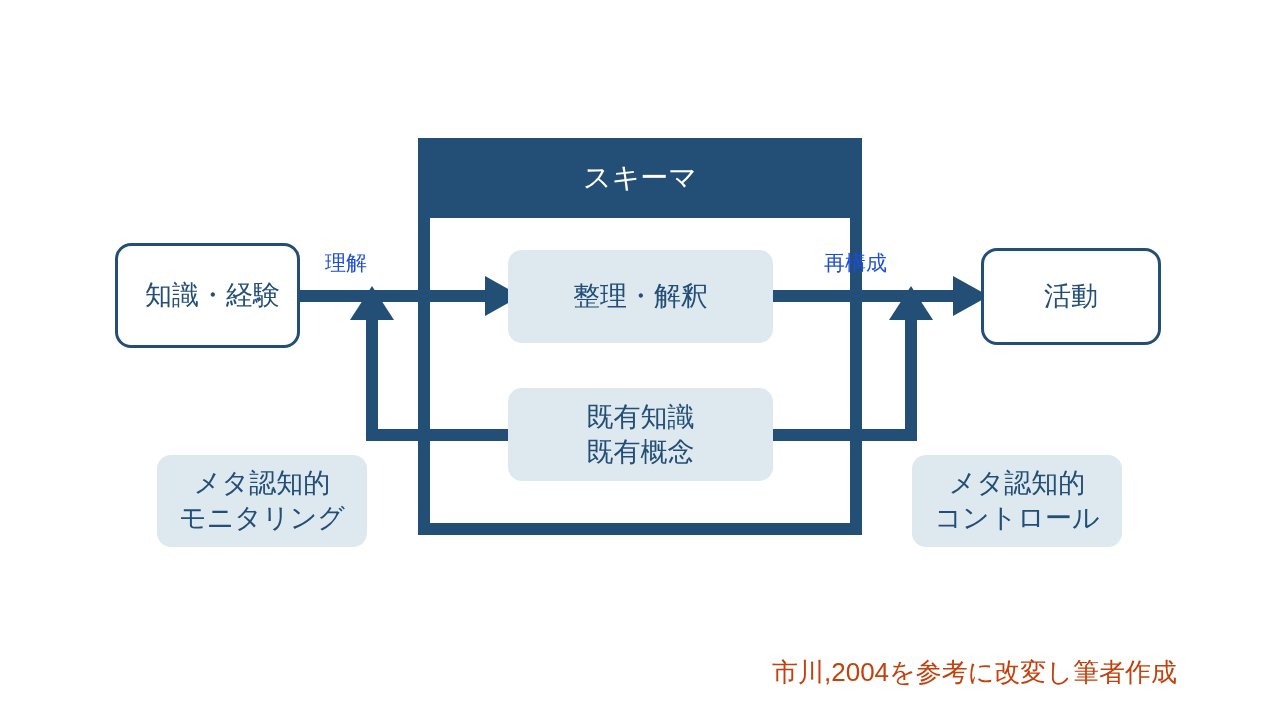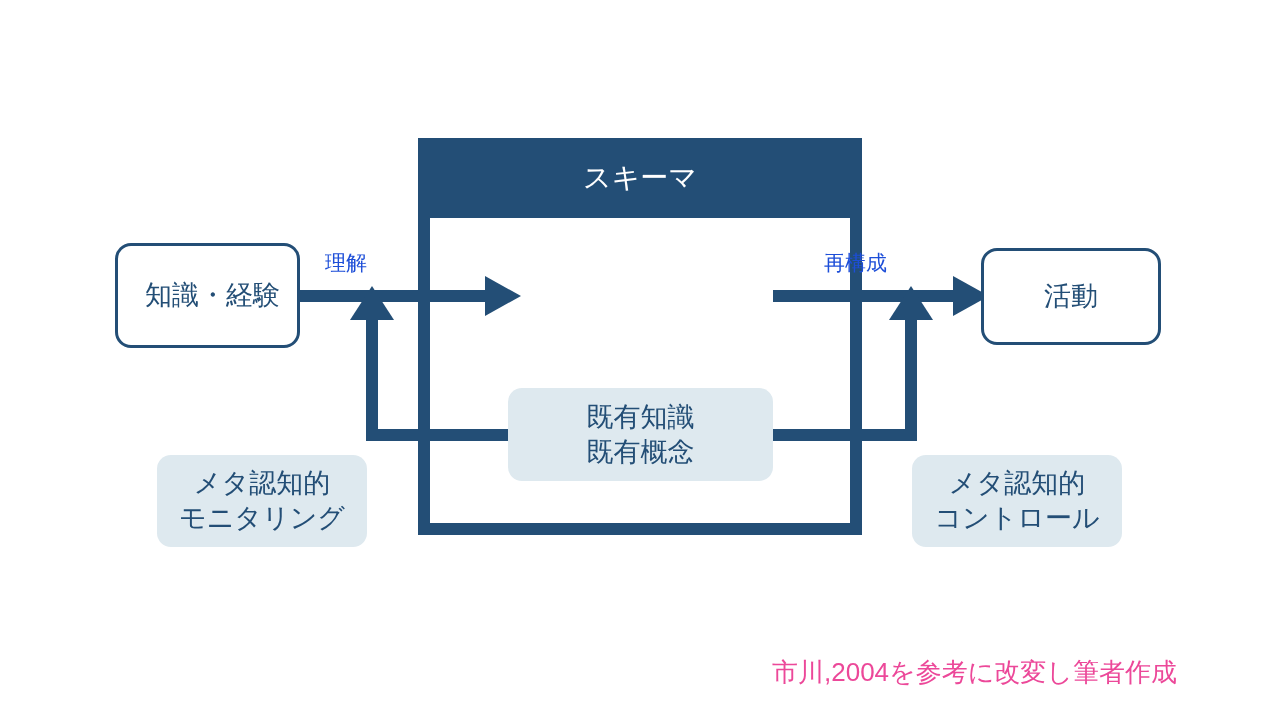--- a/index.html
+++ b/index.html
@@ -60,21 +60,21 @@
   .edge-label {
     position: absolute;
     color: #1d4ed8;
     font-size: 21px;
     z-index: 4;
     white-space: nowrap;
     text-align: right;
   }
   .caption {
     position: absolute;
-    color: #ec4899;
+    color: #c2410c;
     font-size: 26px;
     white-space: nowrap;
     z-index: 4;
   }
 </style>
 </head>
 <body>
 
 <div id="stage">
 
@@ -98,20 +98,23 @@
   </svg>
 
   <div class="schema-header" style="left:418px; top:138px; width:444px; height:80px;">
     <span>スキーマ</span>
   </div>
 
   <div class="node outline-box" style="left:115px; top:243px; width:185px; height:105px;padding-left:10px;">
     <span>知識・経験</span>
   </div>
 
+  <div class="node fill-box" style="left:508px; top:250px; width:265px; height:93px;">
+    <span>整理・解釈</span>
+  </div>
 
   <div class="node fill-box" style="left:508px; top:388px; width:265px; height:93px;">
     <span>既有知識
 既有概念</span>
   </div>
 
   <div class="node outline-box" style="left:981px; top:248px; width:180px; height:97px;">
     <span>活動</span>
   </div>
 

